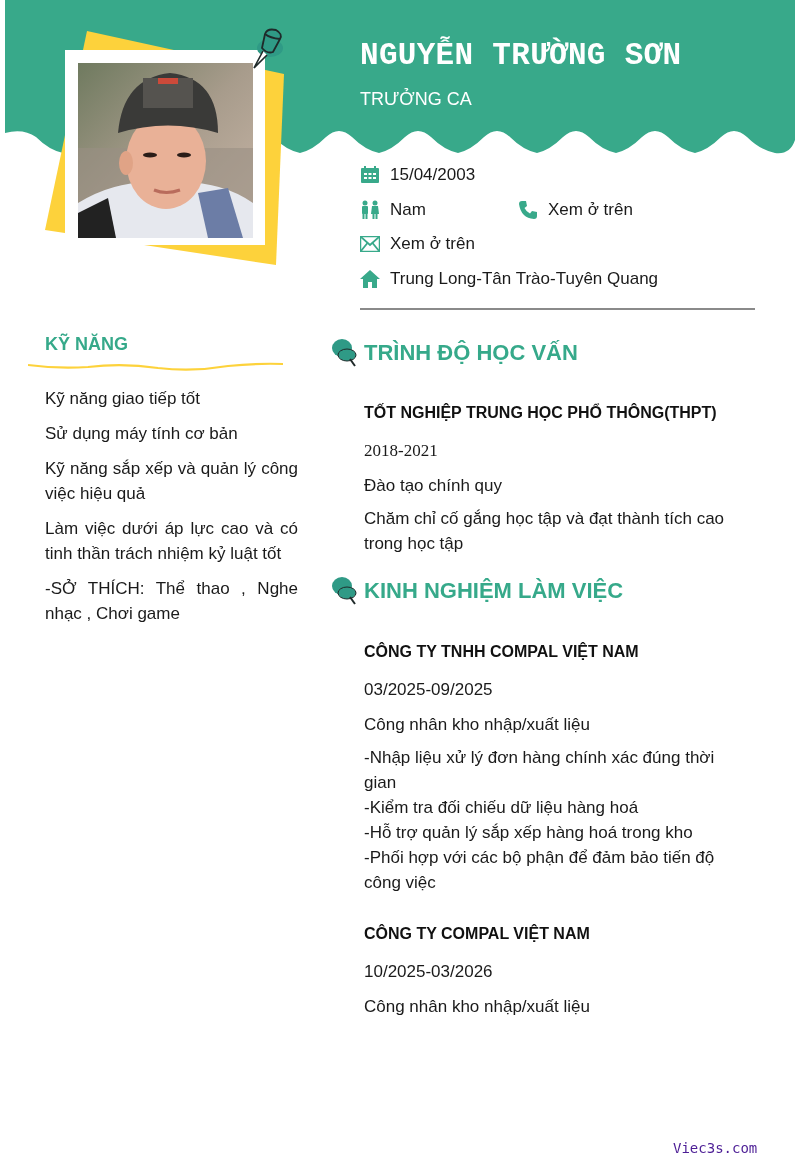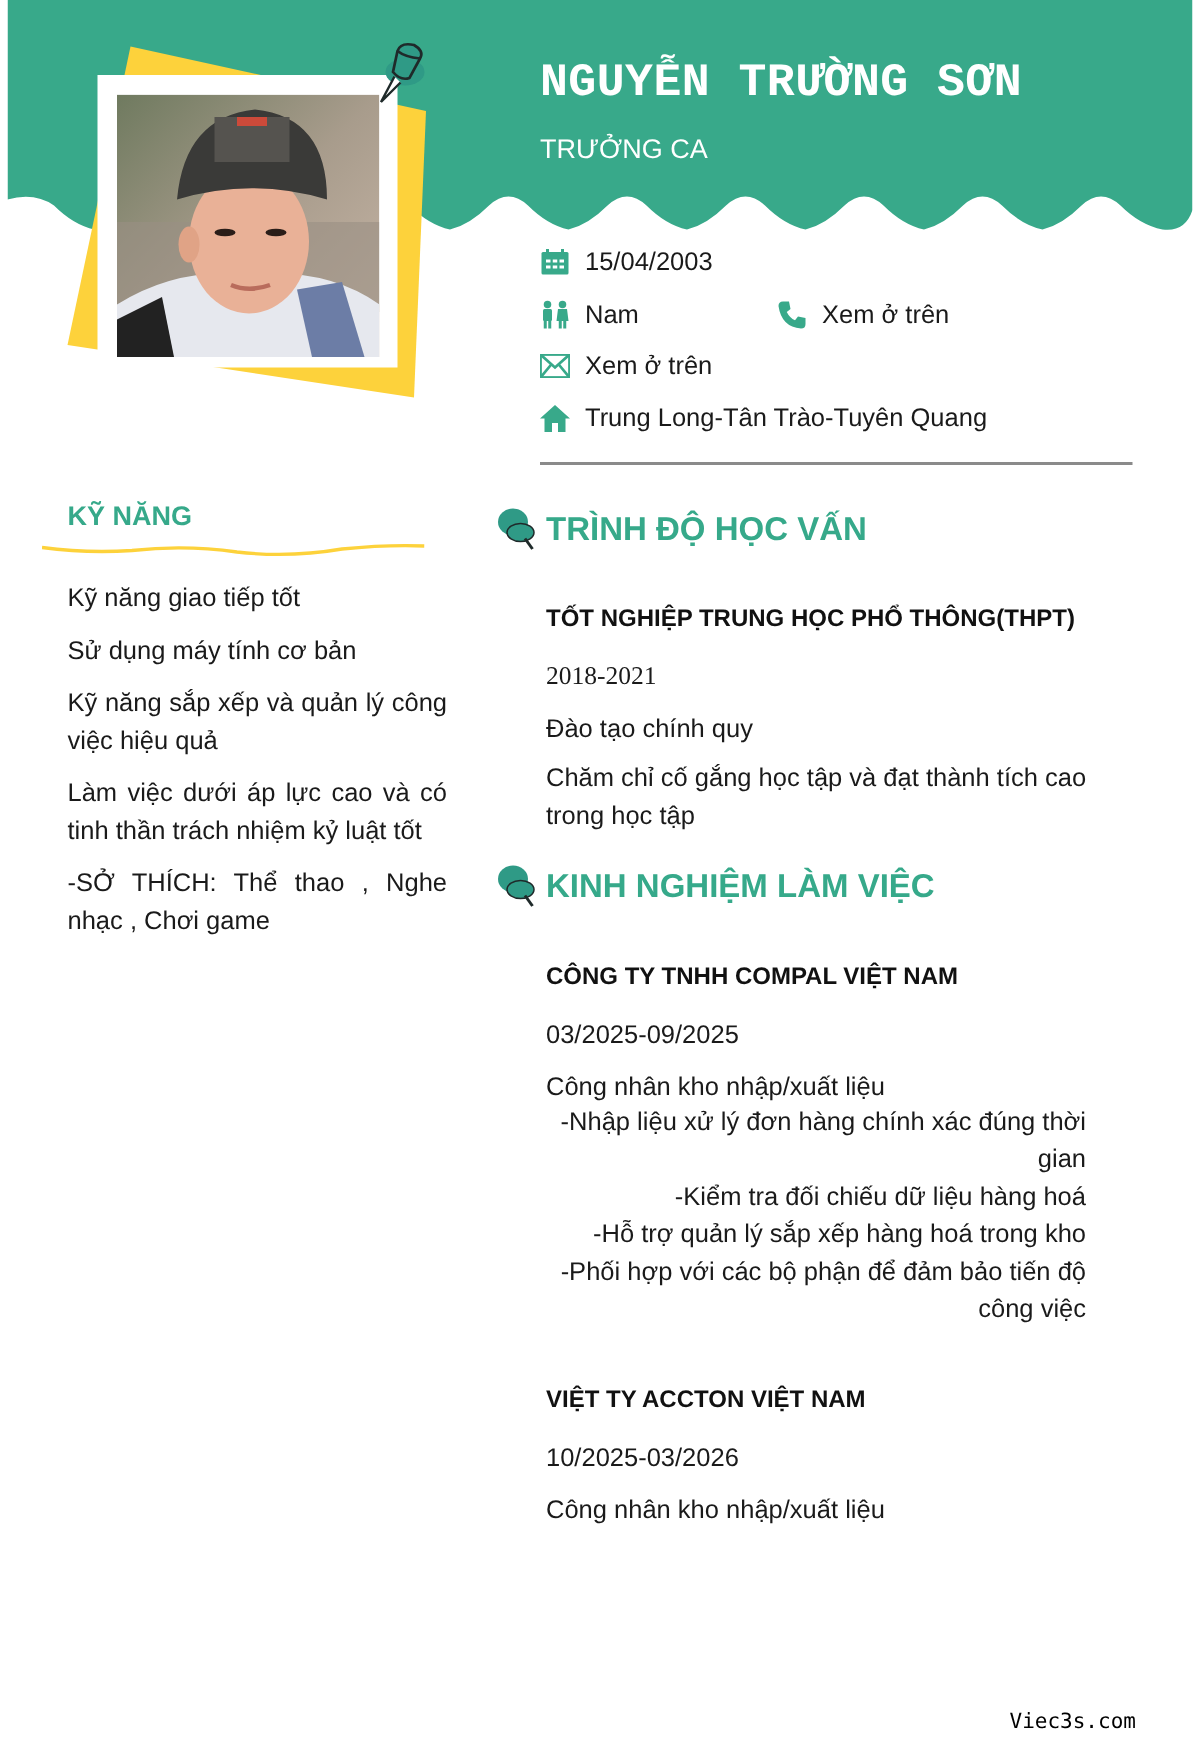--- a/index.html
+++ b/index.html
@@ -30,21 +30,21 @@
   .right-section { position: absolute; left: 330px; width: 420px; }
   .sec-head { display: flex; align-items: center; }
   .sec-head .pin { width: 28px; height: 30px; margin-right: 6px; }
   .sec-head .label { font-size: 22px; font-weight: bold; color: #36a98a; }
 
   .entry { position: absolute; left: 364px; width: 380px; }
   .entry-title { font-size: 16px; font-weight: bold; color: #111; }
   .entry-line { font-size: 17px; color: #1a1a1a; }
   .entry-desc { font-size: 17px; line-height: 25px; color: #1a1a1a; }
 
-  .watermark { position: absolute; left: 673px; top: 1140px; font-family: "DejaVu Sans Mono", "Liberation Mono", monospace; font-size: 14px; color: #000000; }
+  .watermark { position: absolute; left: 673px; top: 1140px; font-family: "DejaVu Sans Mono", "Liberation Mono", monospace; font-size: 14px; color: #4c1d95; }
 </style>
 </head>
 <body>
 
 <div class="header-band">
   <svg width="790" height="160" viewBox="0 0 790 160">
     <path fill="#38a98a" d="M0,0 H790 V140
       Q785,155 770,153 Q755,150 742,137 Q729,125 716,137 Q703,150 690,153
       Q676,150 663,137 Q650,125 637,137 Q624,150 611,153
       Q597,150 584,137 Q571,125 558,137 Q545,150 532,153
@@ -218,27 +218,27 @@
         </svg>
     </span>
     <span class="label">KINH NGHIỆM LÀM VIỆC</span>
   </div>
 </div>
 
 <div class="entry" style="top:643px;">
   <div class="entry-title">CÔNG TY TNHH COMPAL VIỆT NAM</div>
   <div class="entry-line" style="margin-top:19px;">03/2025-09/2025</div>
   <div class="entry-line" style="margin-top:15px;">Công nhân kho nhập/xuất liệu</div>
-  <div style="width:360px;text-align:right;">
+  <div style="margin-top:10px;width:360px;">
     <div class="entry-desc">-Nhập liệu xử lý đơn hàng chính xác đúng thời gian</div>
     <div class="entry-desc">-Kiểm tra đối chiếu dữ liệu hàng hoá</div>
     <div class="entry-desc">-Hỗ trợ quản lý sắp xếp hàng hoá trong kho</div>
     <div class="entry-desc">-Phối hợp với các bộ phận để đảm bảo tiến độ công việc</div>
   </div>
 </div>
 
 <div class="entry" style="top:925px;">
-  <div class="entry-title">VIỆT TY ACCTON VIỆT NAM</div>
+  <div class="entry-title">CÔNG TY COMPAL VIỆT NAM</div>
   <div class="entry-line" style="margin-top:19px;">10/2025-03/2026</div>
   <div class="entry-line" style="margin-top:15px;">Công nhân kho nhập/xuất liệu</div>
 </div>
 
 <div class="watermark">Viec3s.com</div>
 
 </body></html>

